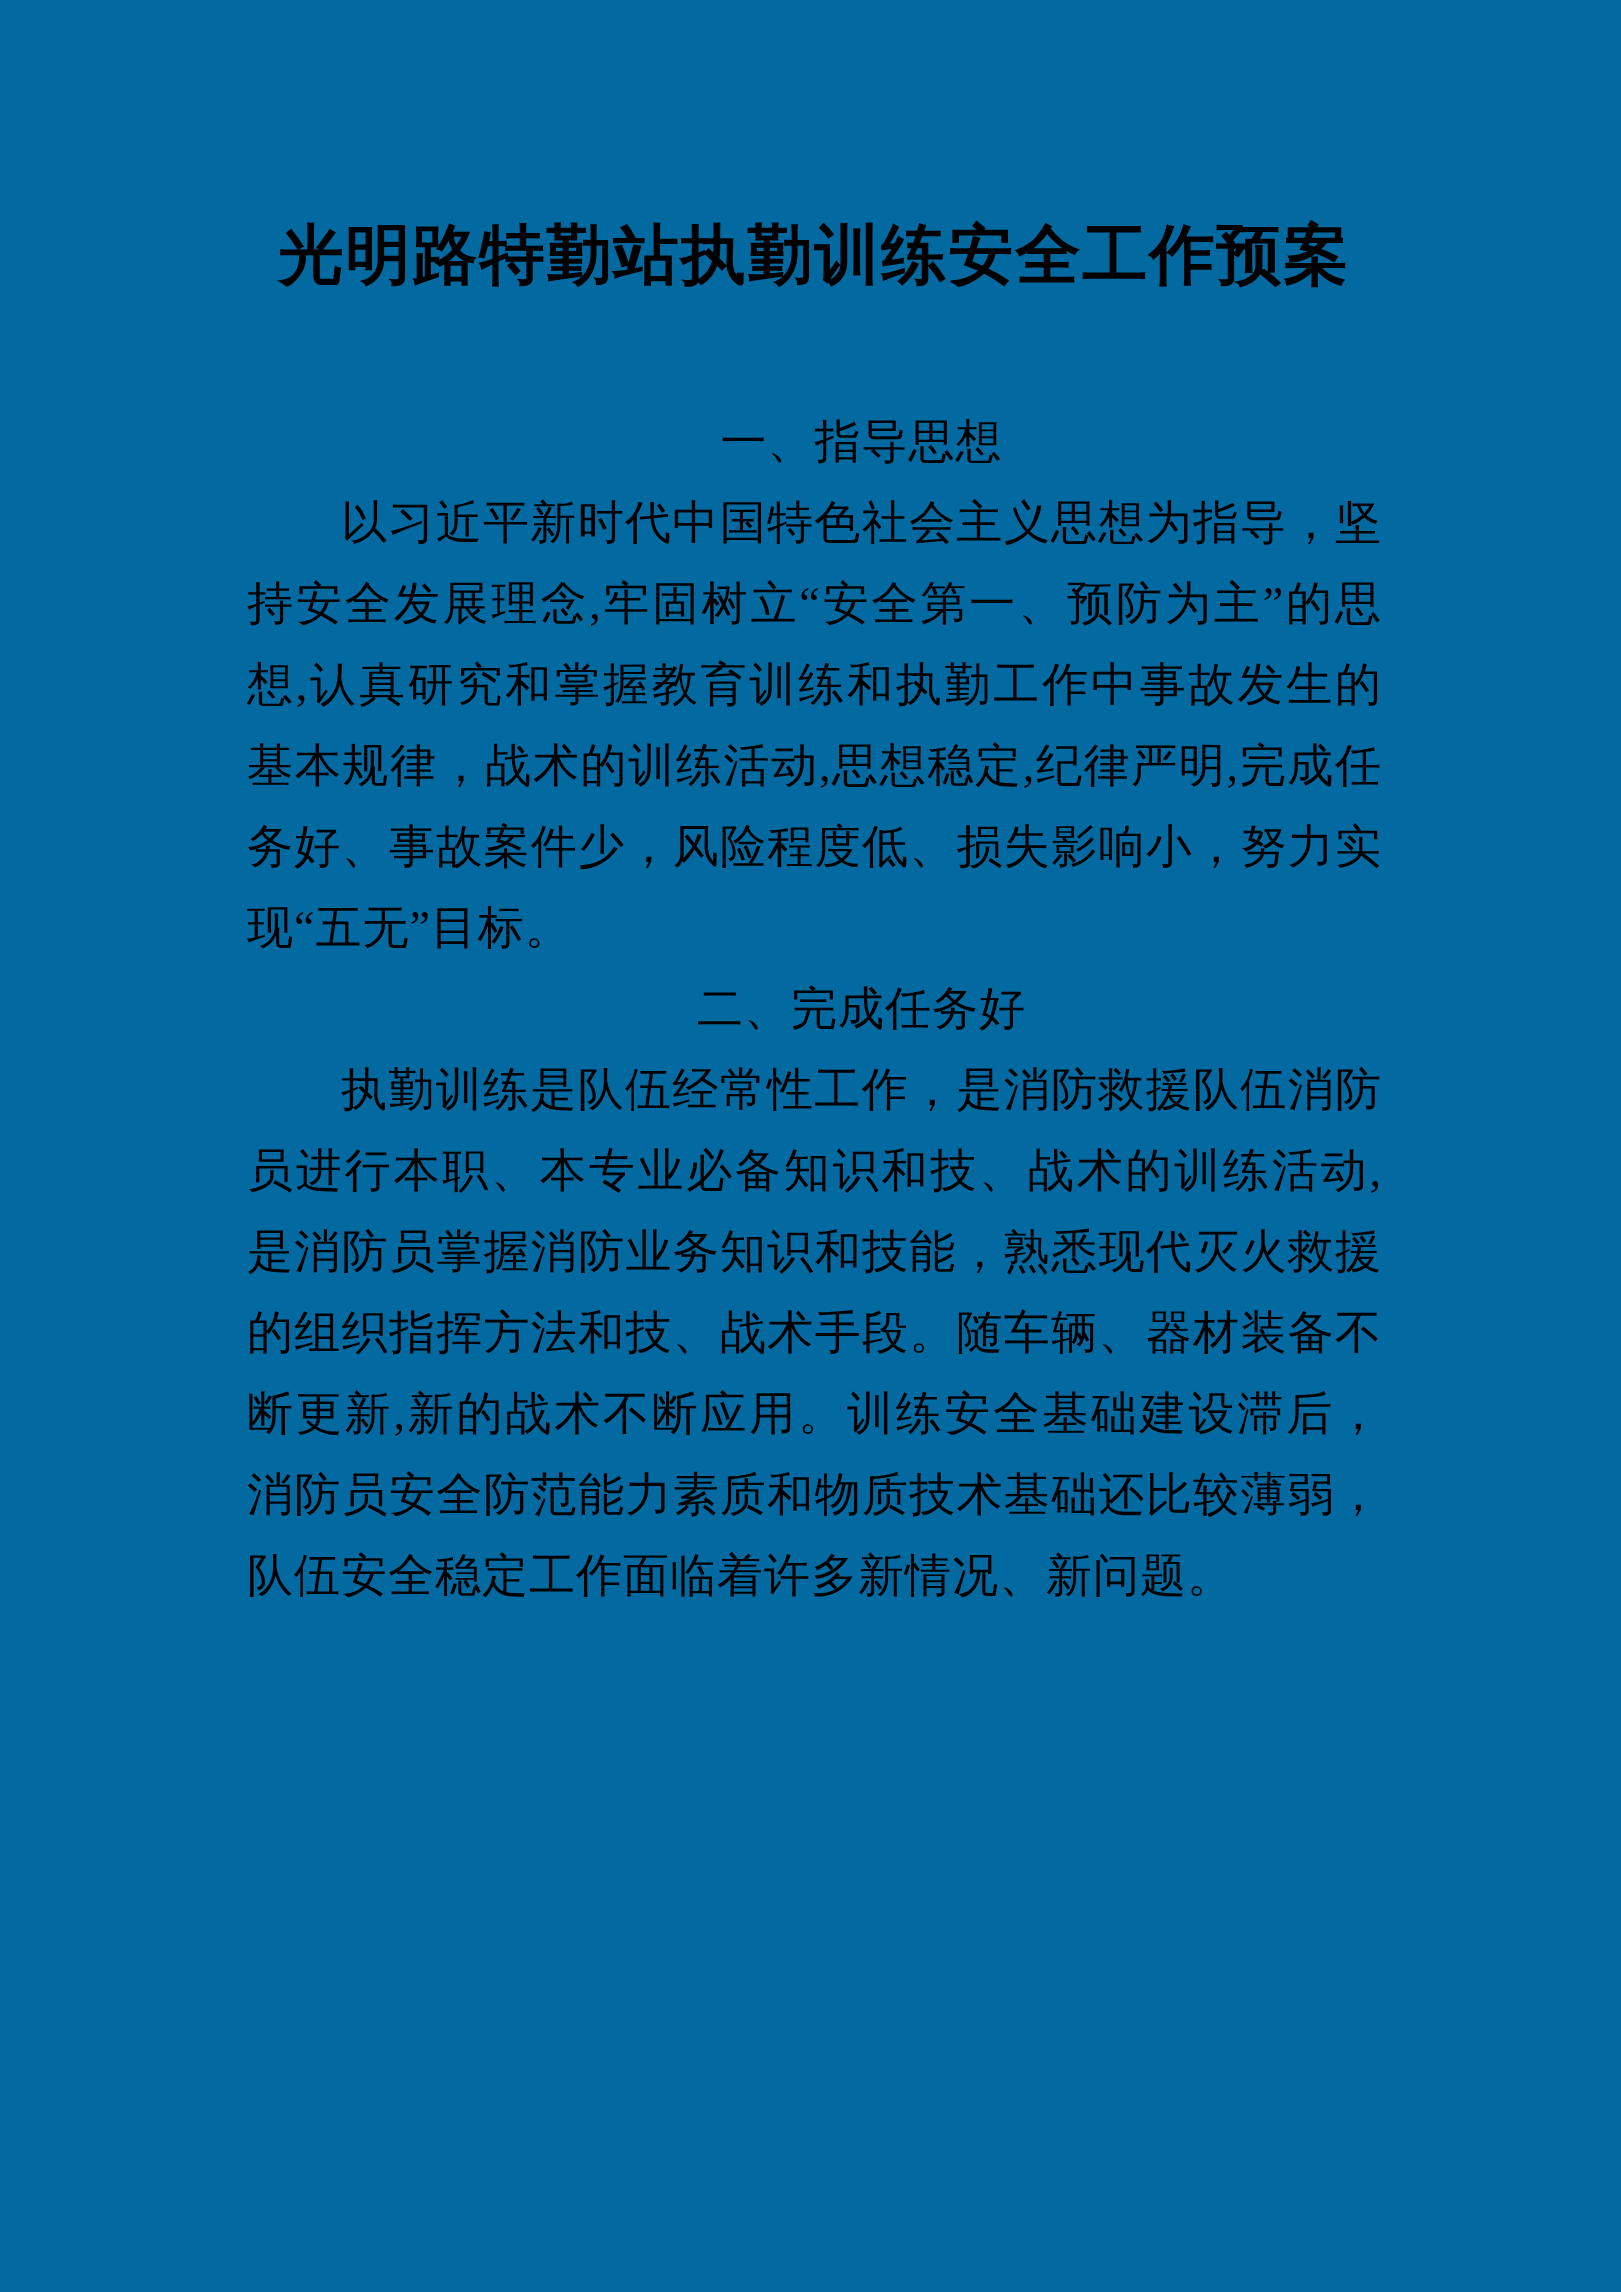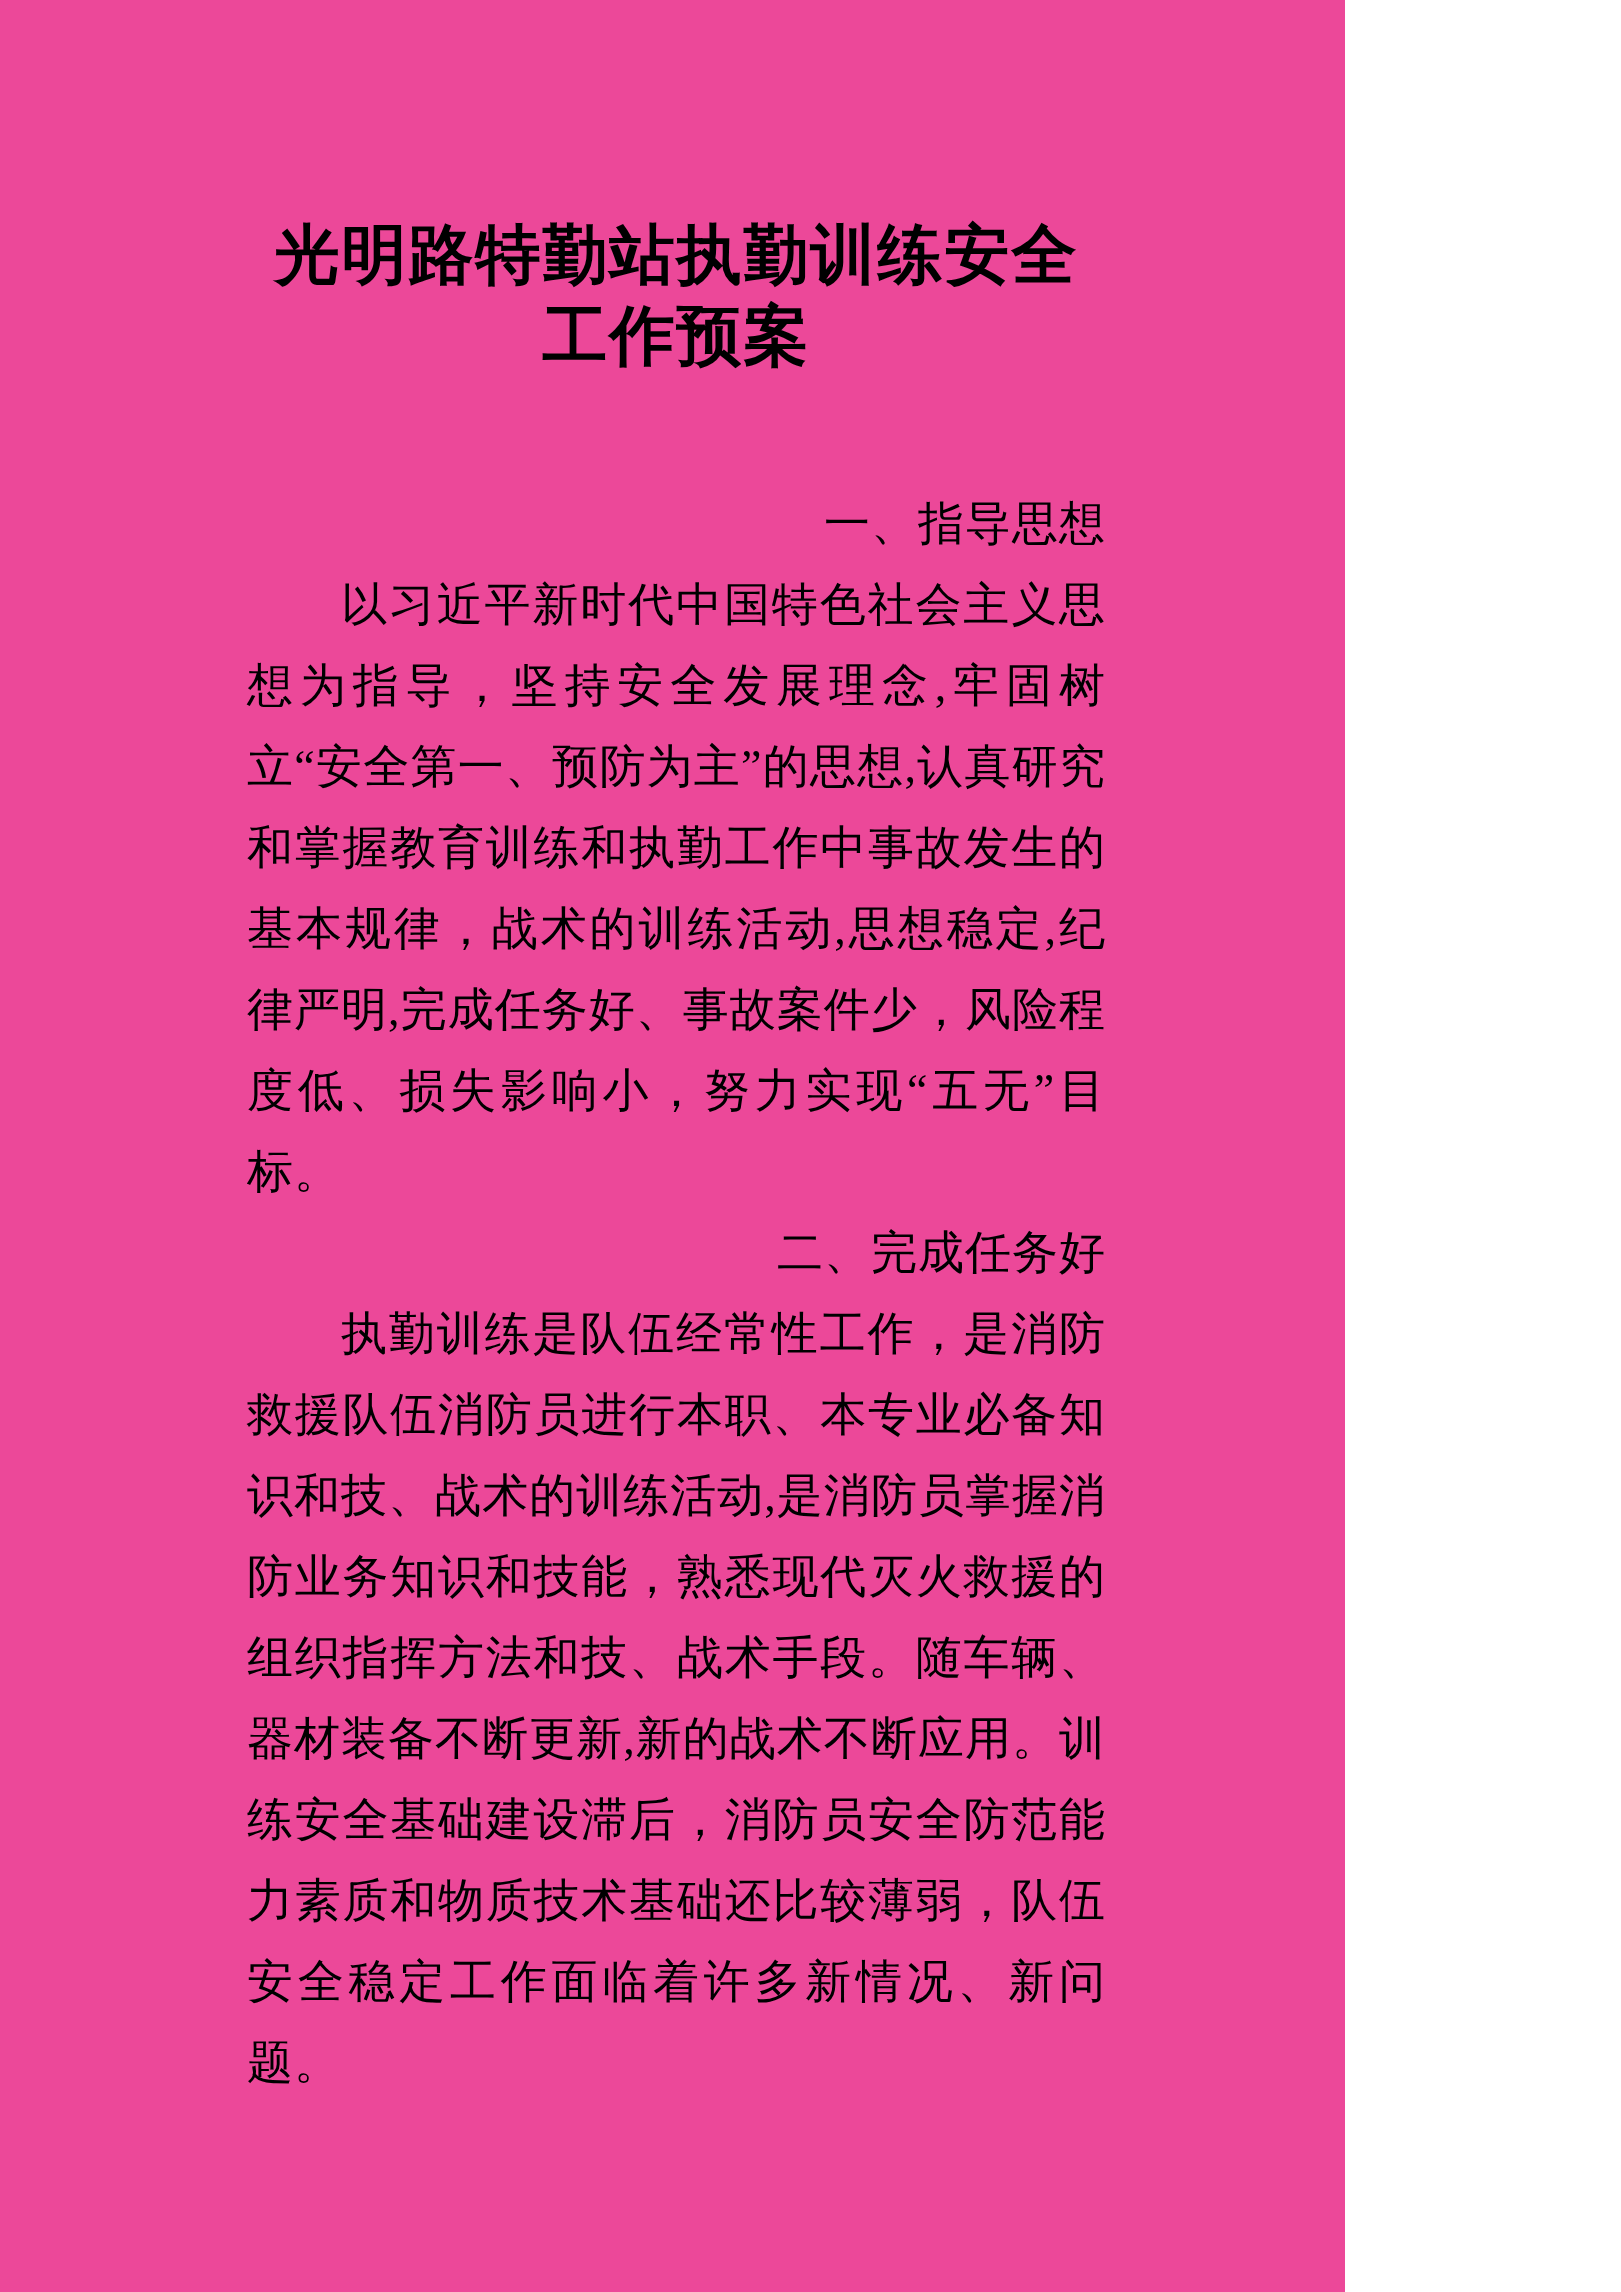--- a/index.html
+++ b/index.html
@@ -9,24 +9,24 @@
     background: #ffffff;
   }
   body {
     width: 1621px;
     height: 2293px;
     font-family: "Liberation Serif", serif;
     color: #000000;
     overflow: hidden;
   }
   .page {
-    width: 1345px;
+    width: 1621px;
     height: 2293px;
     box-sizing: border-box;
-    background: #ec4899;
+    background: #0369a1;
     padding: 214px 239px 0 247px;
   }
   .doc-title {
     font-family: "Liberation Sans", sans-serif;
     font-weight: 700;
     font-size: 65px;
     line-height: 1.25;
     text-align: center;
     letter-spacing: 2px;
     margin: 0 0 106px 0;
@@ -35,21 +35,21 @@
     font-size: 46px;
     line-height: 81px;
     text-align: justify;
     text-justify: inter-character;
     text-indent: 94px;
     margin: 0;
     letter-spacing: 1px;
     word-break: break-all;
   }
   .heading {
-    text-align: right;
+    text-align: center;
   }
 </style>
 </head>
 <body>
 
 <div class="page">
 
   <h1 class="doc-title">光明路特勤站执勤训练安全工作预案</h1>
 
 

